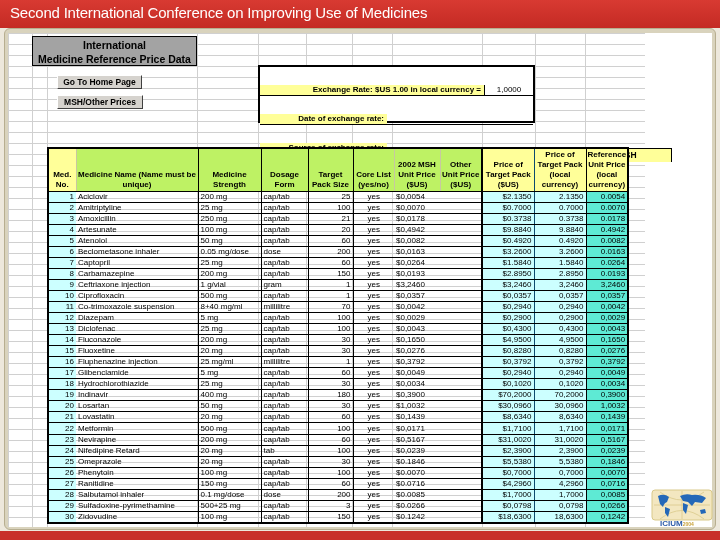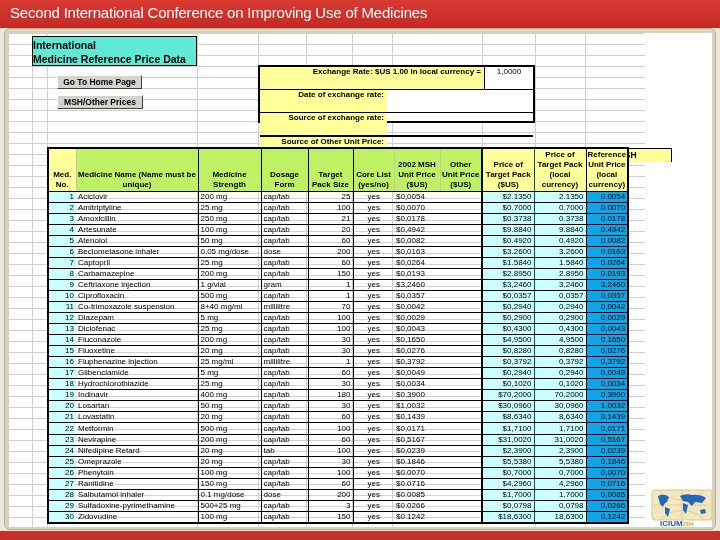--- a/index.html
+++ b/index.html
@@ -11,48 +11,48 @@
   .bottombar { position: absolute; left: 0; top: 531px; width: 720px; height: 9px; background: #c8302a; }
   .frame { position: absolute; left: 4px; top: 28px; width: 712px; height: 502px;
     background: #d9d3bd; border-radius: 6px; border: 1px solid #b7ae90; }
   .sheet { position: absolute; left: 8px; top: 33px; width: 637px; height: 494px; background: #fff;
     background-image:
       linear-gradient(to right, #d0d0d0 1px, transparent 1px),
       linear-gradient(to bottom, #d0d0d0 1px, transparent 1px);
     background-size: 100% 100%, 100% 11px; }
   .sheet-right { position: absolute; left: 645px; top: 33px; width: 67px; height: 494px; background: #fff; }
   .vline { position: absolute; top: 33px; width: 1px; background: #d0d0d0; height: 494px; }
-  .title-box { position: absolute; left: 32px; top: 36px; width: 165px; height: 30px; background: #5eead4;
-    border: 1px solid #000; text-align: left; font-weight: bold; font-size: 10.5px; line-height: 14px; padding-top: 1px; }
+  .title-box { position: absolute; left: 32px; top: 36px; width: 165px; height: 30px; background: #a3a3a3;
+    border: 1px solid #000; text-align: center; font-weight: bold; font-size: 10.5px; line-height: 14px; padding-top: 1px; }
   .btn { position: absolute; height: 14px; background: #d6d3ce; border: 1px solid #fff;
     border-right-color: #404040; border-bottom-color: #404040; font-size: 8.5px; font-weight: bold;
     text-align: center; line-height: 12px; color: #000; cursor: pointer; }
   .exch { position: absolute; left: 258px; top: 65px; width: 277px; height: 58px; border: 2px solid #000; background: #fff; }
-  .exch-row { display: flex; height: 23px; border-bottom: 1px solid #000; font-size: 8px; font-weight: bold; line-height: 10px; }
+  .exch-row { display: flex; height: 29px; border-bottom: 1px solid #000; font-size: 8px; font-weight: bold; line-height: 10px; align-items: flex-end; }
   .exch-row:last-child { border-bottom: none; border-top: 1px solid #000; }
   .exch-label { background: #ffff99; text-align: right; padding-right: 3px; width: 127px; }
   .exch-label.wide { width: 225px; border-right: 1px solid #000; }
   .exch-val { flex: 1; text-align: center; font-weight: normal; }
   .price-used { position: absolute; left: 510px; top: 148px; width: 162px; height: 14px; background: #ffff99;
     border: 1px solid #000; border-bottom: none; font-size: 8.5px; font-weight: bold; text-align: center; line-height: 13px; }
   table.data { position: absolute; left: 47px; top: 147px; border-collapse: collapse; font-size: 8px; }
   table.data th { background: #bef264; font-weight: bold; font-size: 8px; line-height: 10px; vertical-align: bottom;
     height: 43px; padding: 0 1px 1px; border-left: 1px solid #c8c8a0; text-align: center; }
   table.data td { height: 11.05px; line-height: 10px; padding: 0 2px; white-space: nowrap; border-bottom: 1px solid #000; overflow: hidden; }
   .c-no { width: 28px; text-align: right; background: #ccffff; }
   .c-name { width: 122px; text-align: left; border-right: 1px solid #000; }
   .c-str { width: 63px; border-right: 1px solid #000; }
   .c-form { width: 47px; border-right: 1px solid #000; }
   .c-pack { width: 45px; text-align: right; border-right: 1px solid #000; }
   .c-core { width: 41px; text-align: center; }
   .c-msh { width: 46px; }
   .c-other { width: 42px; border-right: 2px solid #000; }
   .c-p1 { width: 52px; text-align: right; background: #ccffff; border-right: 1px solid #0c4a6e; }
   .c-p2 { width: 52px; text-align: right; background: #ccffff; border-right: 1px solid #000; }
-  .c-p3 { width: 38px; text-align: right; background: #0ea5e9; border-right: 2px solid #000; }
+  .c-p3 { width: 38px; text-align: right; background: #5eead4; border-right: 2px solid #000; }
   table.data th.c-no, table.data th.c-p1, table.data th.c-p2, table.data th.c-p3 { background: #ffff99; }
   table.data { border: 2px solid #000; }
   table.data thead tr th { border-bottom: 1px solid #000; }
   .logo { position: absolute; left: 650px; top: 488px; width: 64px; height: 42px; }
   .logo-text { position: absolute; left: 660px; top: 519px; font-size: 8px; color: #2b5aa8; font-weight: bold; }
 </style>
 </head>
 <body>
 
 <div class="topbar">

